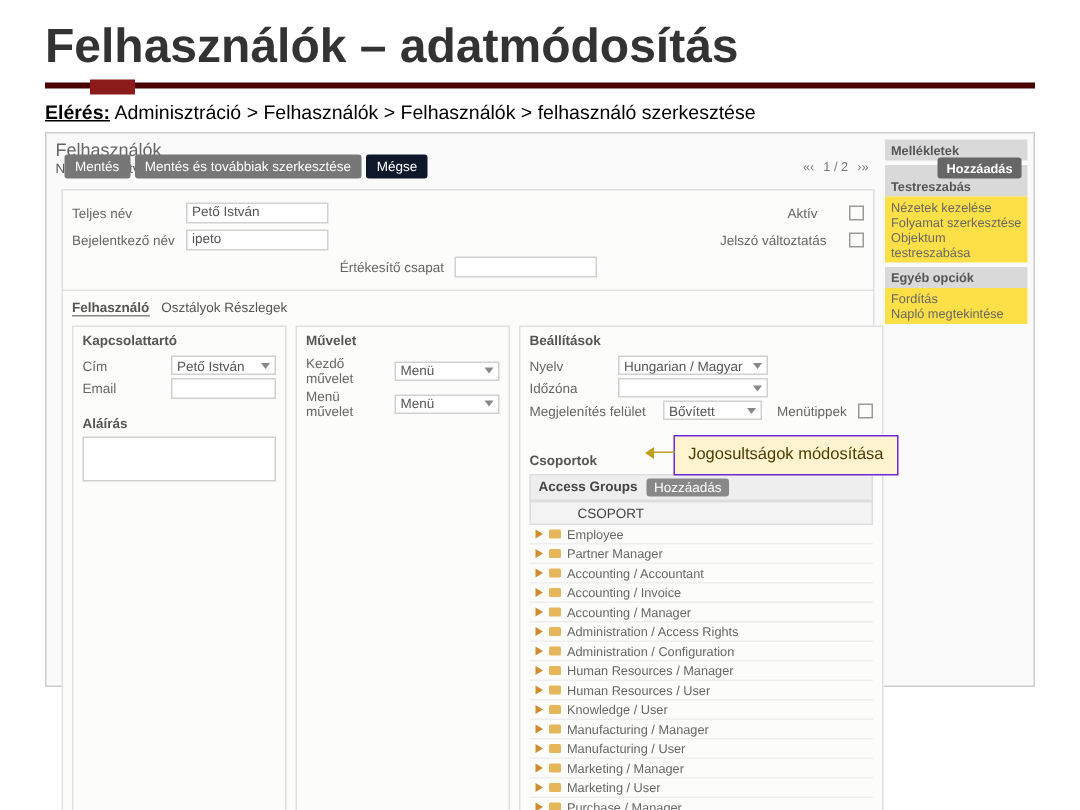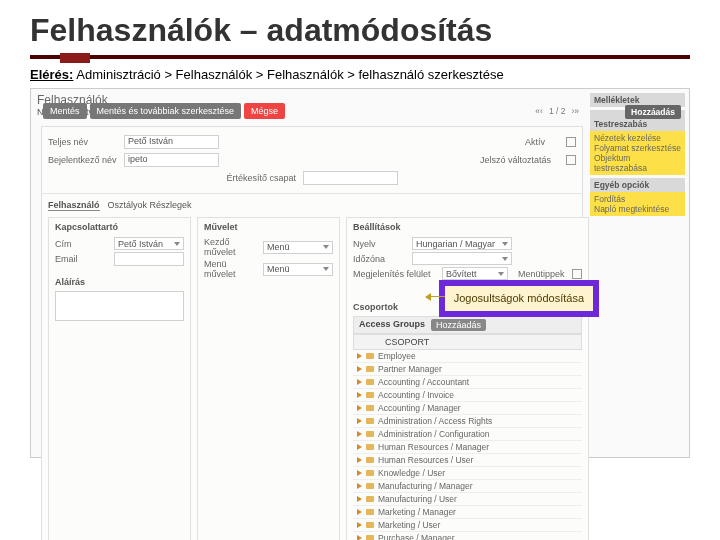--- a/index.html
+++ b/index.html
@@ -9,21 +9,21 @@
   .ruleblock { border-bottom:4px solid #4a0000; margin:4px 0 8px 0; height:1px; position:relative; }
   .ruleblock::before { content:""; position:absolute; left:30px; top:-2px; width:30px; height:10px; background:#8b1a1a; }
   .path { font-size:13px; margin:6px 0 6px 0; }
   .path b { font-weight:700; text-decoration: underline;}
   .app { border:1px solid #ccc; background:#fafafa; font-size:9px; color:#555; position:relative; height:370px; }
 
   .app-top { display:flex; justify-content:space-between; padding:4px 6px; }
   .app-title { font-size:12px; color:#666; }
   .tabs { display:flex; gap:3px; padding:0 6px 3px 6px; }
   .tab { background:#777; color:#fff; padding:3px 7px; border-radius:2px; }
-  .tab.light { background:#ef4444; }
+  .tab.light { background:#0f172a; }
 
   .form-pane { background:#fcfcfa; margin:4px; border:1px solid #e0e0e0; padding:6px; }
   .form-row { display:flex; padding:2px 0; align-items:center;justify-content:center; }
   .fld { display:flex; align-items:center; gap:6px; }
   .lbl { width:70px; color:#666; }
   .inp { border:1px solid #d0d0d0; background:#fff; height:14px; width:95px; padding:0 3px; }
   .chk { width:10px; height:10px; border:1px solid #999; display:inline-block; }
 
   .cols { display:flex; gap:6px; margin-top:6px; font-size:9px; }
   .col { flex:1; background:#fcfcfa; border:1px solid #e0e0e0; padding:4px 6px; }
@@ -41,21 +41,21 @@
   .folder { width:8px; height:6px; background:#e6b65a; border-radius:1px; }
 
   .side-panel { position:absolute; right:4px; top:4px; width:95px; font-size:8.5px; color:#666; }
   .side-sec { background:#d9d9d9; padding:2px 4px; font-weight:700; color:#555; }
   .side-body { background:#fde047; padding:2px 4px; }
   .btn-dk { background:#666; color:#fff; padding:2px 6px; border-radius:2px; display:inline-block; }
 
   .pager { display:flex; gap:2px; font-size:8.5px; color:#777; align-items:center;}
   .pager span { padding:0 2px; }
 
-  .callout { position:absolute; right:90px; bottom:140px; background:#fff4cf; border:6px solid #6d28d9; padding:6px 9px; font-size:11px; color:#4a3b00; text-align:center; line-height:1.2; }
+  .callout { position:absolute; right:90px; bottom:140px; background:#fff4cf; border:1px solid #6d28d9; padding:6px 9px; font-size:11px; color:#4a3b00; text-align:center; line-height:1.2; }
   .callout::before { content:""; position:absolute; left:-16px; top:10px; width:16px; height:1px; border-top:1px solid #c0a020; }
   .callout::after { content:""; position:absolute; left:-20px; top:7px; width:0; height:0; border-right:6px solid #c0a020; border-top:4px solid transparent; border-bottom:4px solid transparent; }
 
   .hline { border-top:1px solid #e5e5e5; margin:6px -6px; }
 </style>
 </head>
 <body>
 
 <div class="slide">
   <div class="title">Felhasználók – adatmódosítás</div>

